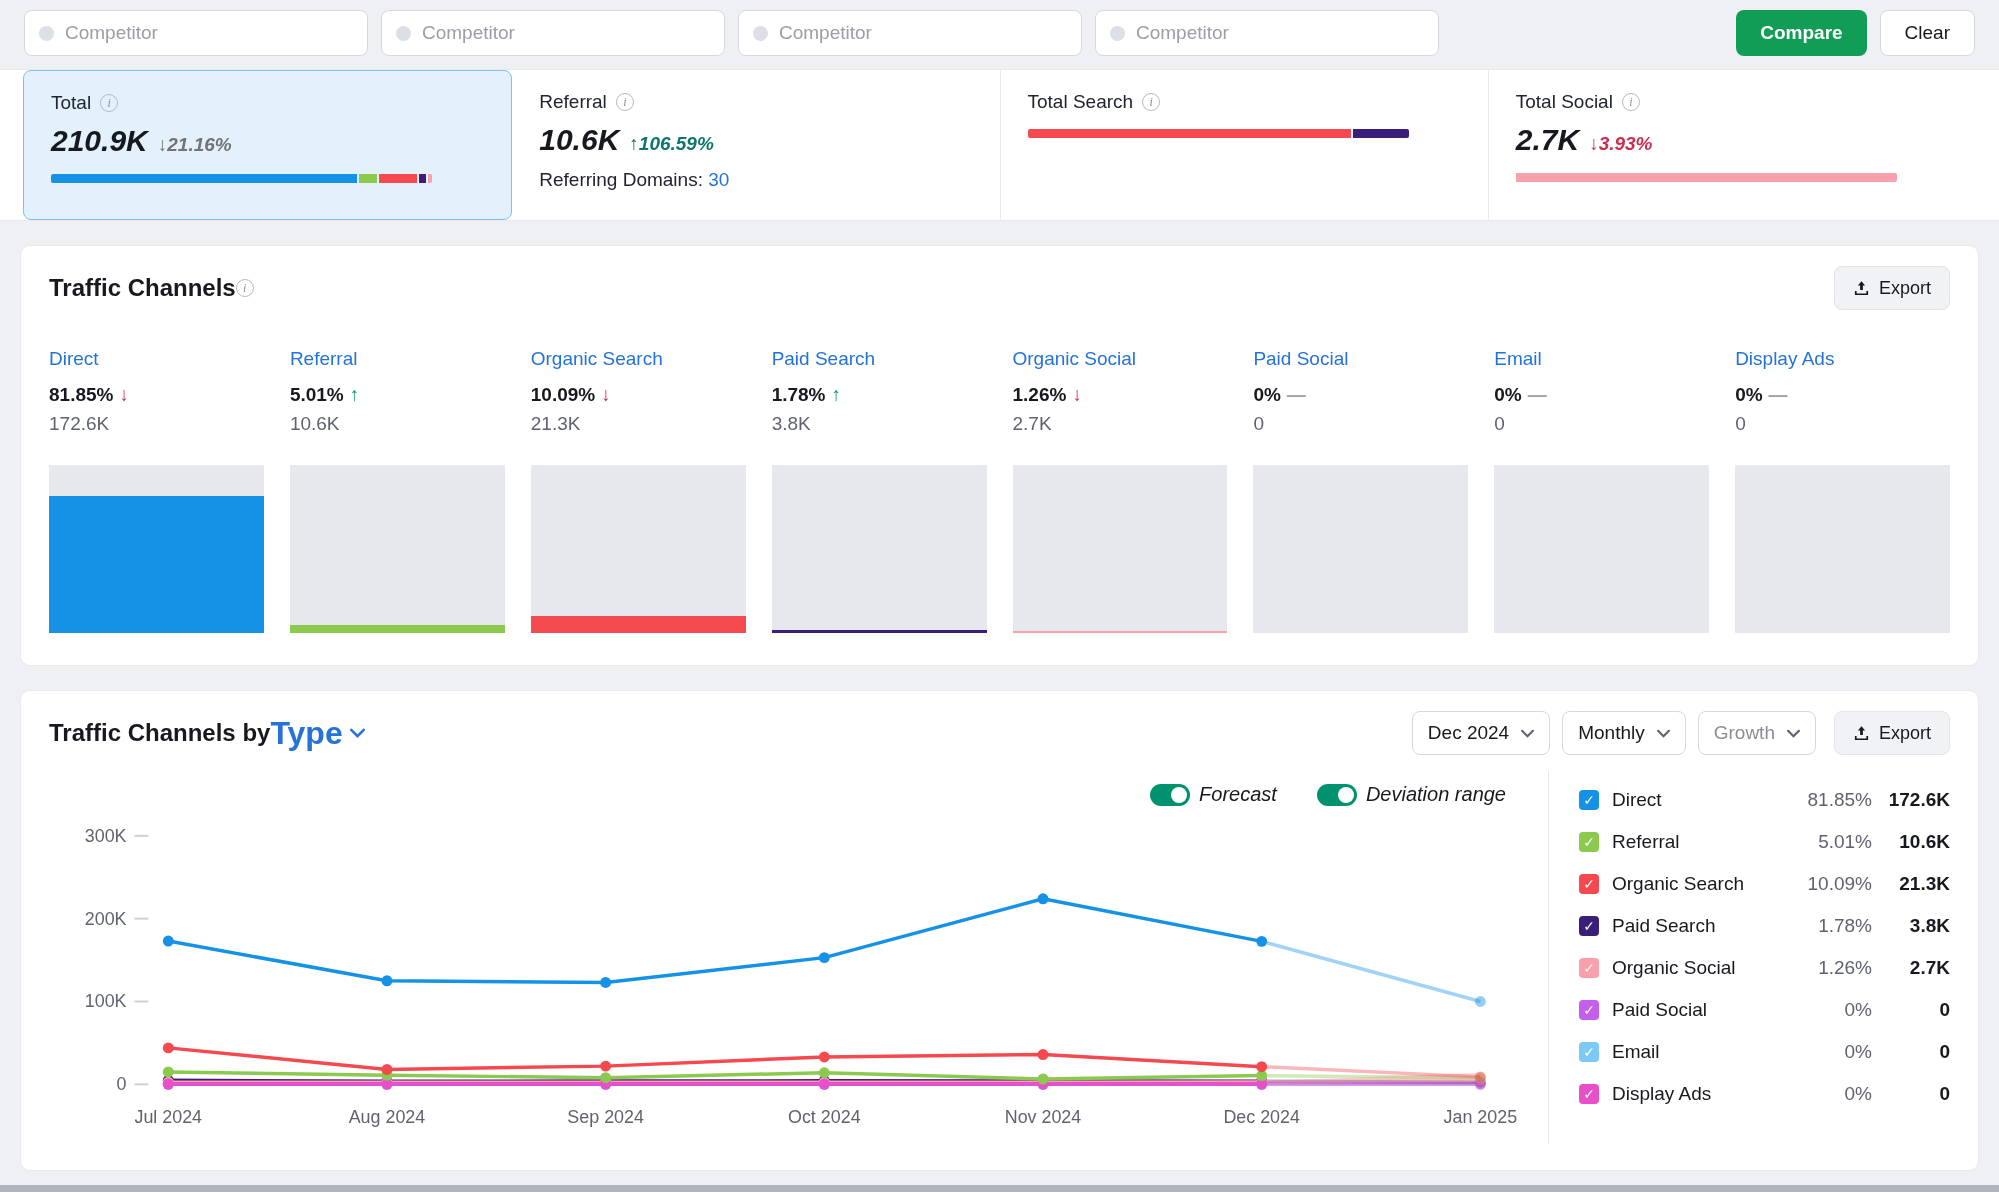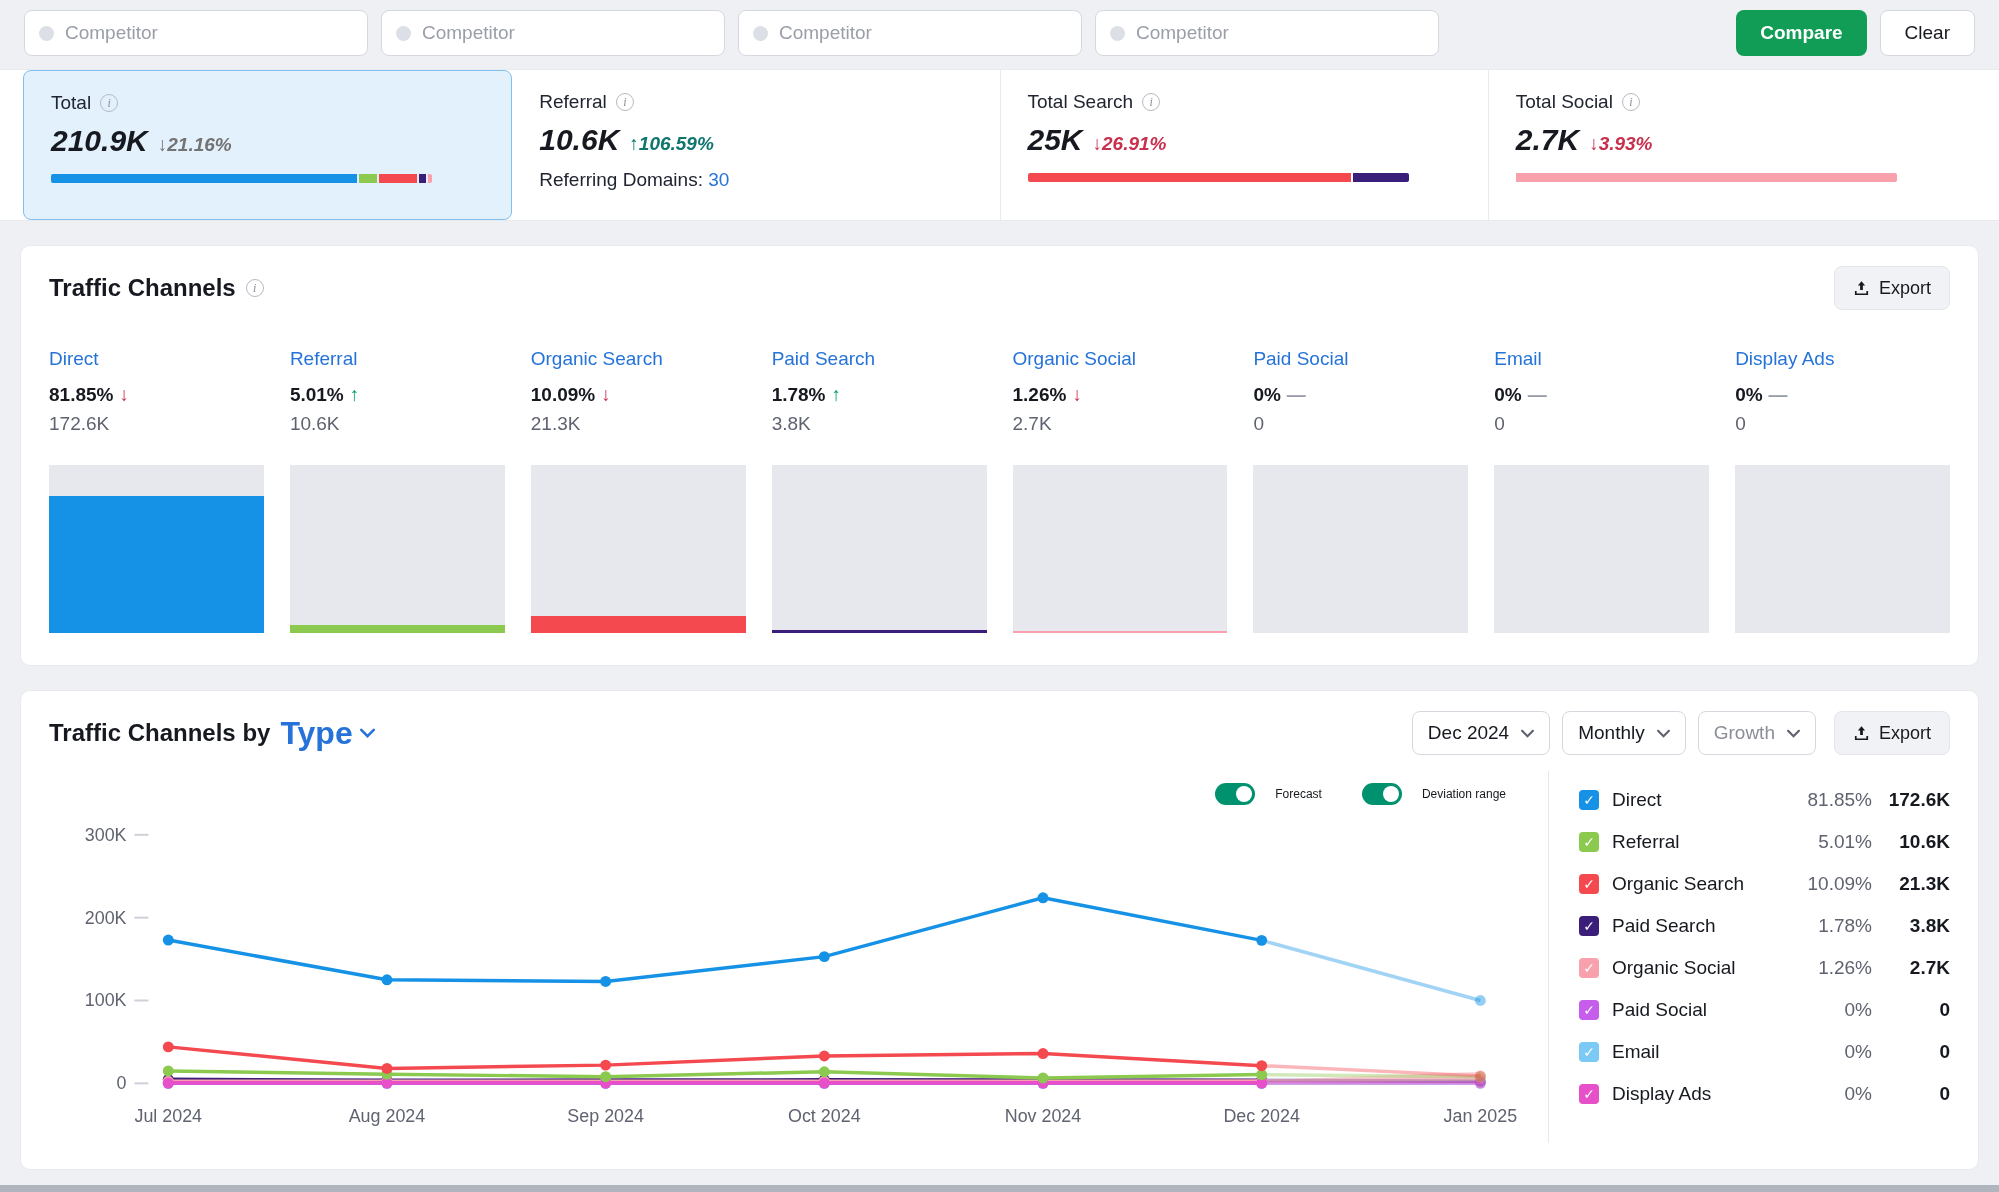--- a/index.html
+++ b/index.html
@@ -30,21 +30,21 @@
   .stackbar .seg{height:100%;}
   .stackbar .seg:first-child{border-radius:2px 0 0 2px;}
   .stackbar .seg:last-child{border-radius:0 2px 2px 0;}
   .rd-row{margin-top:12px;font-size:19px;color:#202531;}
   .rd-link{color:#2573d9;text-decoration:none;cursor:pointer;}
 
   .info{width:18px;height:18px;border:1.5px solid #b6bac2;border-radius:50%;color:#8a8e96;font-size:12px;font-style:italic;font-family:"Liberation Serif",serif;display:inline-flex;align-items:center;justify-content:center;flex:0 0 auto;cursor:pointer;}
 
   
   .panel{background:#fff;border:1px solid #e8eaee;border-radius:10px;margin:24px 20px 0;padding:20px 28px 26px;}
-  .panel-header{display:flex;align-items:center;gap:10px;}
+  .panel-header{display:flex;align-items:center;}
   .panel-title{font-size:24px;font-weight:bold;color:#16191f;}
   .export-btn{margin-left:auto;height:44px;display:inline-flex;align-items:center;gap:9px;padding:0 18px;background:#f1f2f5;border:1px solid #e3e5ea;border-radius:8px;font-size:18px;color:#16191f;cursor:pointer;}
 
   
   .channels{display:grid;grid-template-columns:repeat(8,1fr);gap:26px;margin-top:38px;padding-bottom:6px;}
   .ch-name{color:#2573d9;font-size:19px;text-decoration:none;cursor:pointer;}
   .ch-pct{margin-top:14px;font-size:19px;font-weight:bold;display:flex;gap:6px;align-items:baseline;}
   .ch-val{margin-top:7px;font-size:19px;color:#5f6370;}
   .ch-chart{margin-top:30px;height:168px;background:#e7e8ed;position:relative;overflow:hidden;}
   .ch-fill{position:absolute;left:0;right:0;bottom:0;}
@@ -52,21 +52,21 @@
   
   .type-dd{display:inline-flex;align-items:center;gap:7px;color:#2573d9;font-size:32px;font-weight:bold;cursor:pointer;}
   .controls{margin-left:auto;display:flex;gap:12px;align-items:center;}
   .select{height:44px;border:1px solid #d5d8de;border-radius:8px;background:#fff;display:inline-flex;align-items:center;gap:12px;padding:0 15px;font-size:19px;color:#16191f;cursor:pointer;}
   .select.muted{color:#8a8e96;}
   .chev{flex:0 0 auto;}
 
   .chart-wrap{display:flex;margin-top:16px;}
   .chart-left{flex:1;min-width:0;}
   .toggles{display:flex;justify-content:flex-end;gap:40px;padding:12px 34px 4px 0;}
-  .toggle{display:flex;align-items:center;gap:20px;font-size:12px;color:#16191f;cursor:pointer;}
+  .toggle{display:flex;align-items:center;gap:9px;font-size:20px;color:#16191f;cursor:pointer;font-style:italic;}
   .switch{width:40px;height:22px;border-radius:11px;background:#00926e;position:relative;}
   .switch::after{content:"";position:absolute;right:3px;top:3px;width:16px;height:16px;border-radius:50%;background:#fff;}
 
   .legend{width:402px;border-left:1px solid #e6e8ec;padding:8px 0 0 30px;margin-left:8px;}
   .legend-row{display:flex;align-items:center;height:42px;font-size:19px;cursor:pointer;}
   .cb{width:20px;height:20px;border-radius:4px;margin-right:13px;color:#fff;font-size:14px;display:flex;align-items:center;justify-content:center;flex:0 0 auto;}
   .legend-label{flex:1;color:#16191f;}
   .legend-pct{color:#5f6370;width:82px;text-align:right;}
   .legend-val{font-weight:bold;width:78px;text-align:right;color:#16191f;}
 
@@ -127,24 +127,20 @@
     <div class="rd-row">
       <span>Referring Domains:</span>
       <a class="rd-link">30</a>
     </div>
   </div>
 
   <div class="card">
     <div class="card-title-row">
       <span>Total Search</span>
       <span class="info">i</span>
-    </div>
-    <div class="card-value-row">
-      <span class="big-num">25K</span>
-      <span class="chg" style="color: rgb(201, 48, 78);">↓26.91%</span>
     </div>
     <div class="stackbar">
         <div class="seg" style="background-color: rgb(244, 73, 79); width: 85.2%;"></div>
         <div class="seg" style="background-color: rgb(59, 30, 122); width: 14.8%;"></div>
       </div>
   </div>
 
   <div class="card">
     <div class="card-title-row">
       <span>Total Social</span>

